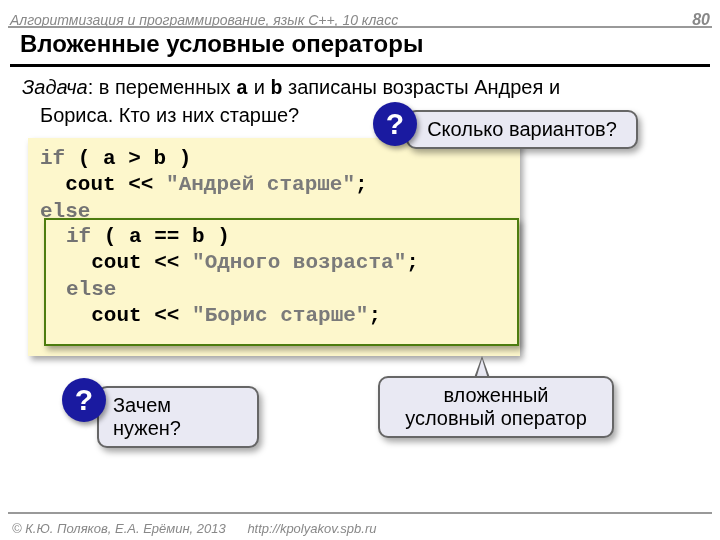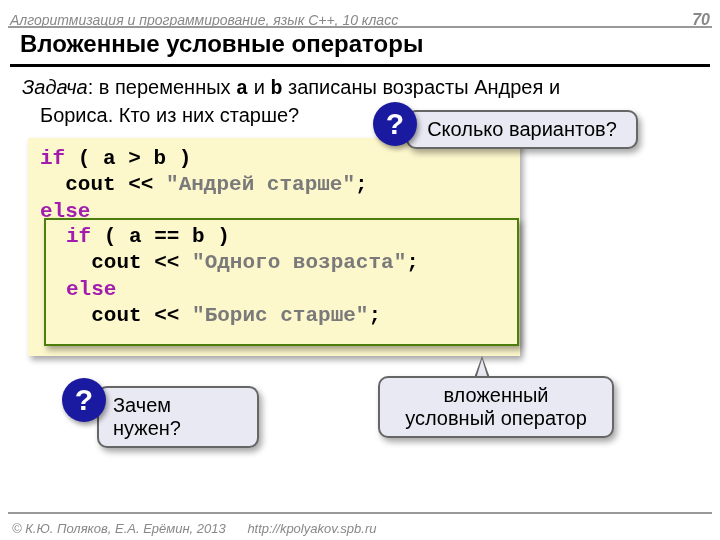--- a/index.html
+++ b/index.html
@@ -60,21 +60,21 @@
     background: #fdf7cc;
     box-shadow: 3px 4px 6px rgba(0,0,0,0.35);
     padding: 8px 12px;
     font-family: "Courier New", monospace;
     font-size: 21px;
     font-weight: bold;
     line-height: 1.25;
     white-space: pre;
     color: #000;
   }
-  .kw { color: #a21caf; margin-top: 41px; }
+  .kw { color: #737373; margin-top: 41px; }
   .str { color: #7a7a7a; }
   .inner-code {
     position: absolute;
     top: 218px; left: 44px;
     width: 475px;
     height: 128px;
     border: 2px solid #4d7c0f;
     background: #fdf7cc;
     padding: 4px 10px 6px 20px;
     font-family: "Courier New", monospace;
@@ -142,21 +142,21 @@
     font-style: italic;
     color: #888;
   }
   .footer .url { margin-left: 18px; }
 </style>
 </head>
 <body>
 
 <div class="header-bar">
   <span>Алгоритмизация и программирование, язык  C++, 10 класс</span>
-  <span class="page-number">70</span>
+  <span class="page-number">80</span>
 </div>
 <div class="header-underline"></div>
 
 <div class="title">Вложенные условные операторы</div>
 <div class="title-underline"></div>
 
 <div class="task">
   <span class="label">Задача</span><span>: в переменных </span><span class="monob">a</span><span> и </span><span class="monob">b</span><span> записаны возрасты Андрея и</span>
   <div class="line2">Бориса. Кто из них старше?</div>
 </div>

